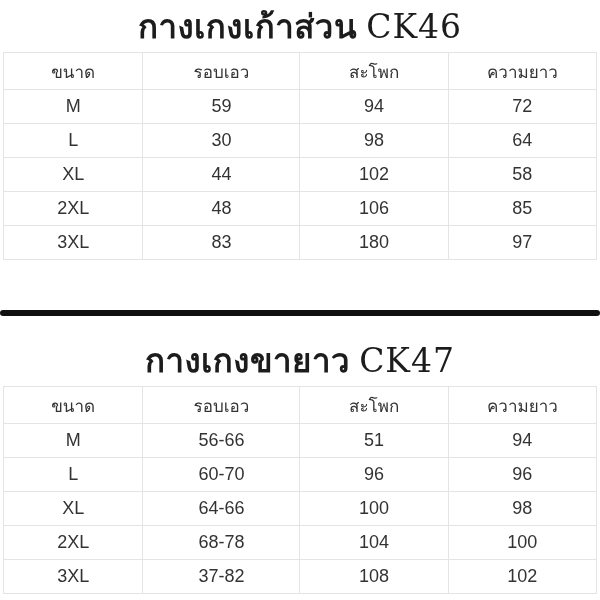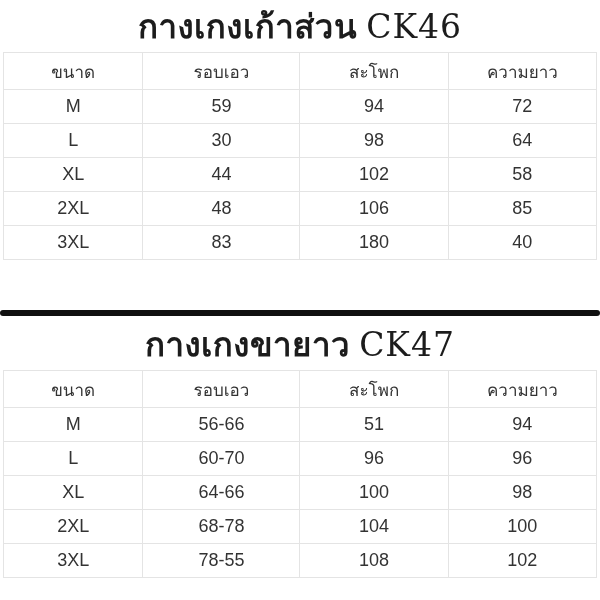--- a/index.html
+++ b/index.html
@@ -64,21 +64,21 @@
   table.size-table col.c2{width:26.5%;}
   table.size-table col.c3{width:25%;}
   table.size-table col.c4{width:25%;}
   .divider{
     width:600px;
     height:6px;
     margin-top:50px;
     background:var(--divider);
     border-radius:4px;
   }
-  .section.second h1.chart-title{padding-top:12px;}
+  .section.second h1.chart-title{padding-top:28px;}
 </style>
 </head>
 <body>
 
 <div class="page">
 
   <div class="section first">
     <h1 class="chart-title"><span class="thai">กางเกงเก้าส่วน</span><span> </span><span class="code">CK46</span></h1>
     <table class="size-table">
       <colgroup>
@@ -117,21 +117,21 @@
           <tr>
             <td>2XL</td>
             <td>48</td>
             <td>106</td>
             <td>85</td>
           </tr>
           <tr>
             <td>3XL</td>
             <td>83</td>
             <td>180</td>
-            <td>40</td>
+            <td>97</td>
           </tr>
         </tbody>
     </table>
   </div>
 
   <div class="divider"></div>
 
   <div class="section second">
     <h1 class="chart-title"><span class="thai">กางเกงขายาว</span><span> </span><span class="code">CK47</span></h1>
     <table class="size-table">
@@ -169,21 +169,21 @@
             <td>98</td>
           </tr>
           <tr>
             <td>2XL</td>
             <td>68-78</td>
             <td>104</td>
             <td>100</td>
           </tr>
           <tr>
             <td>3XL</td>
-            <td>78-55</td>
+            <td>37-82</td>
             <td>108</td>
             <td>102</td>
           </tr>
         </tbody>
     </table>
   </div>
 
 </div>
 
 </body></html>

